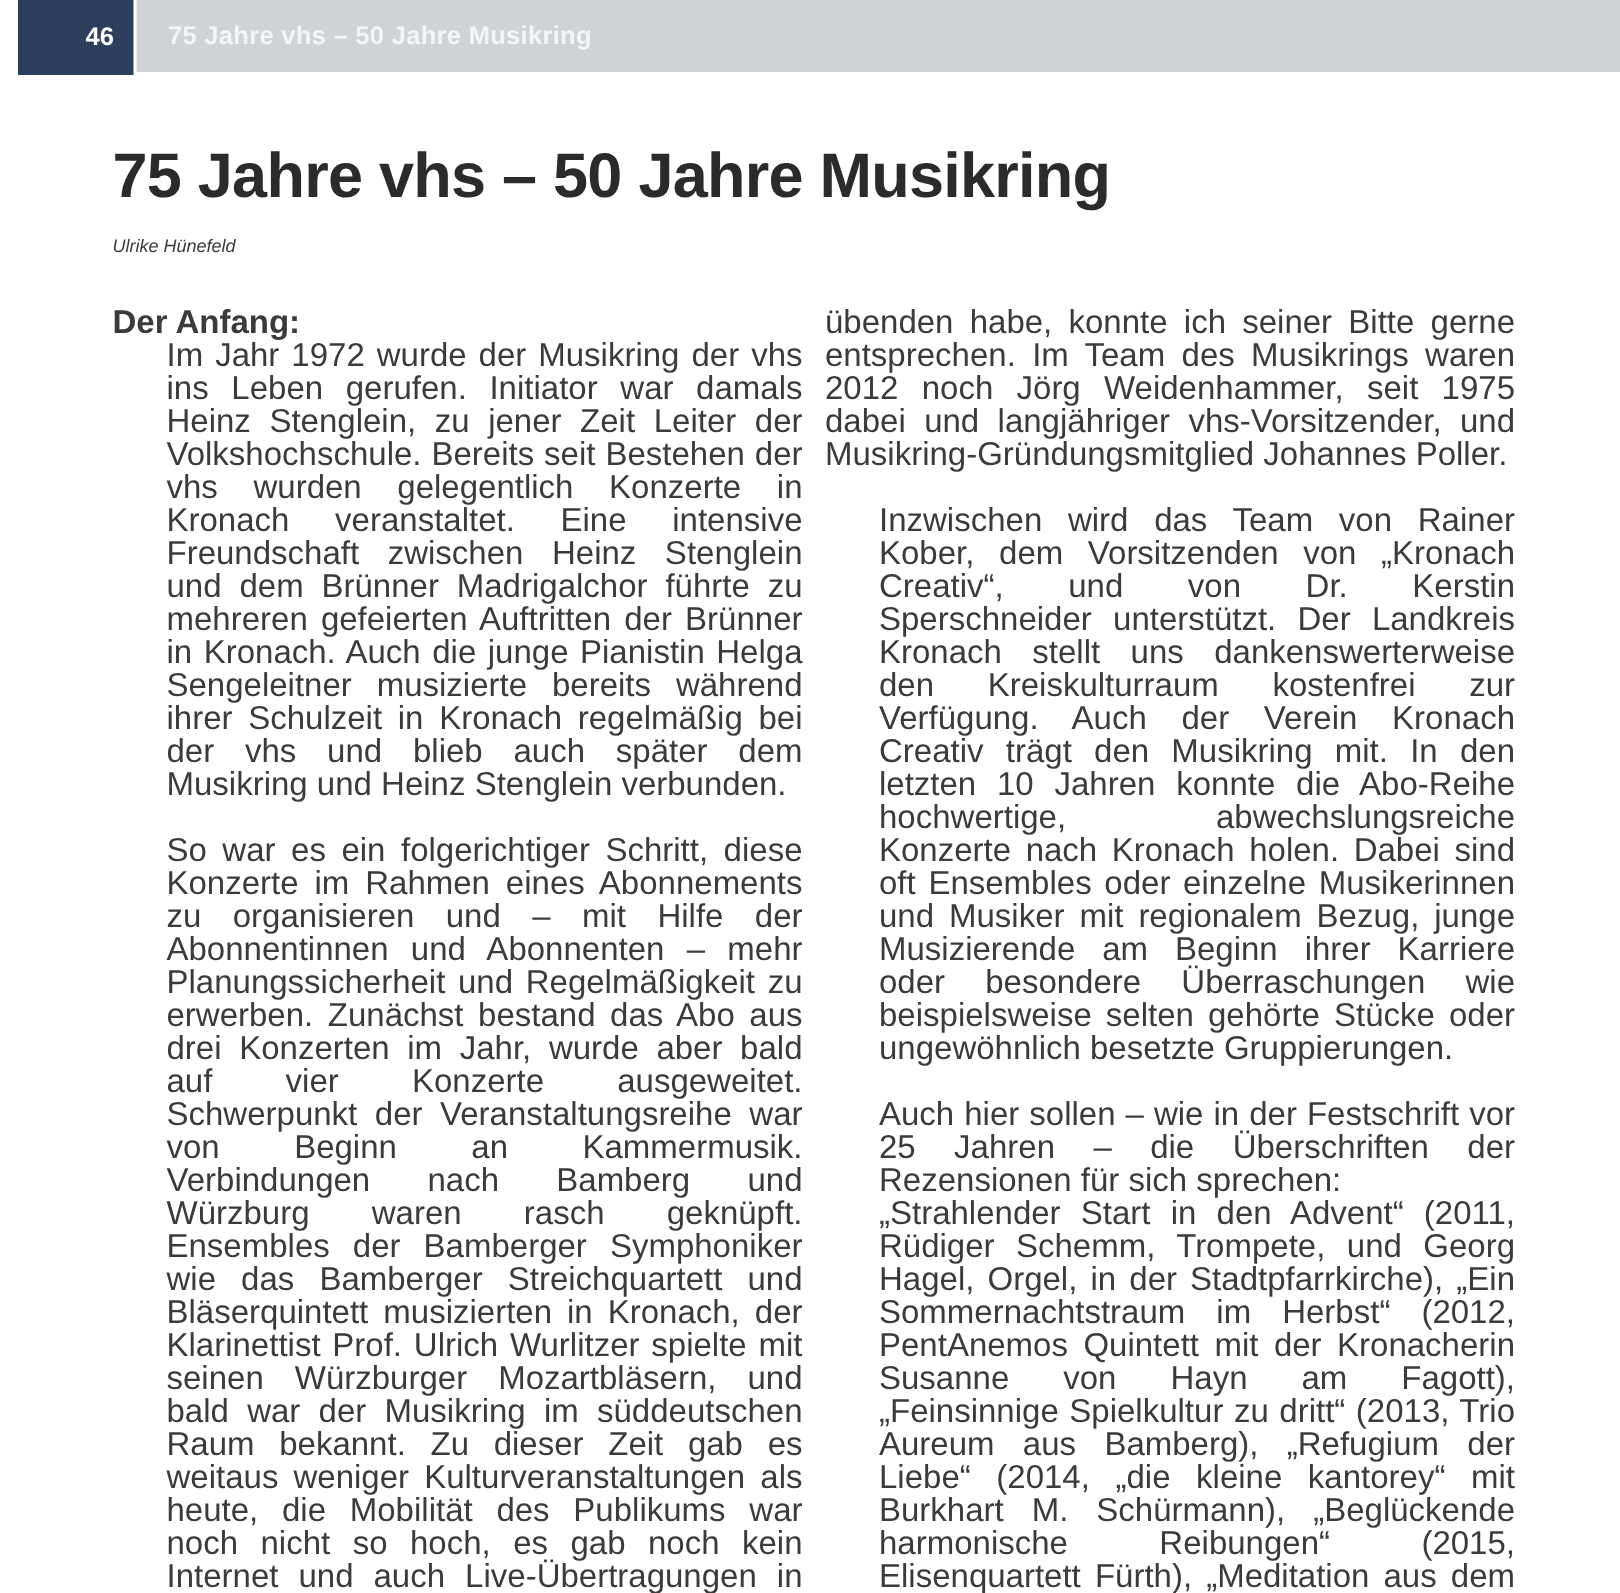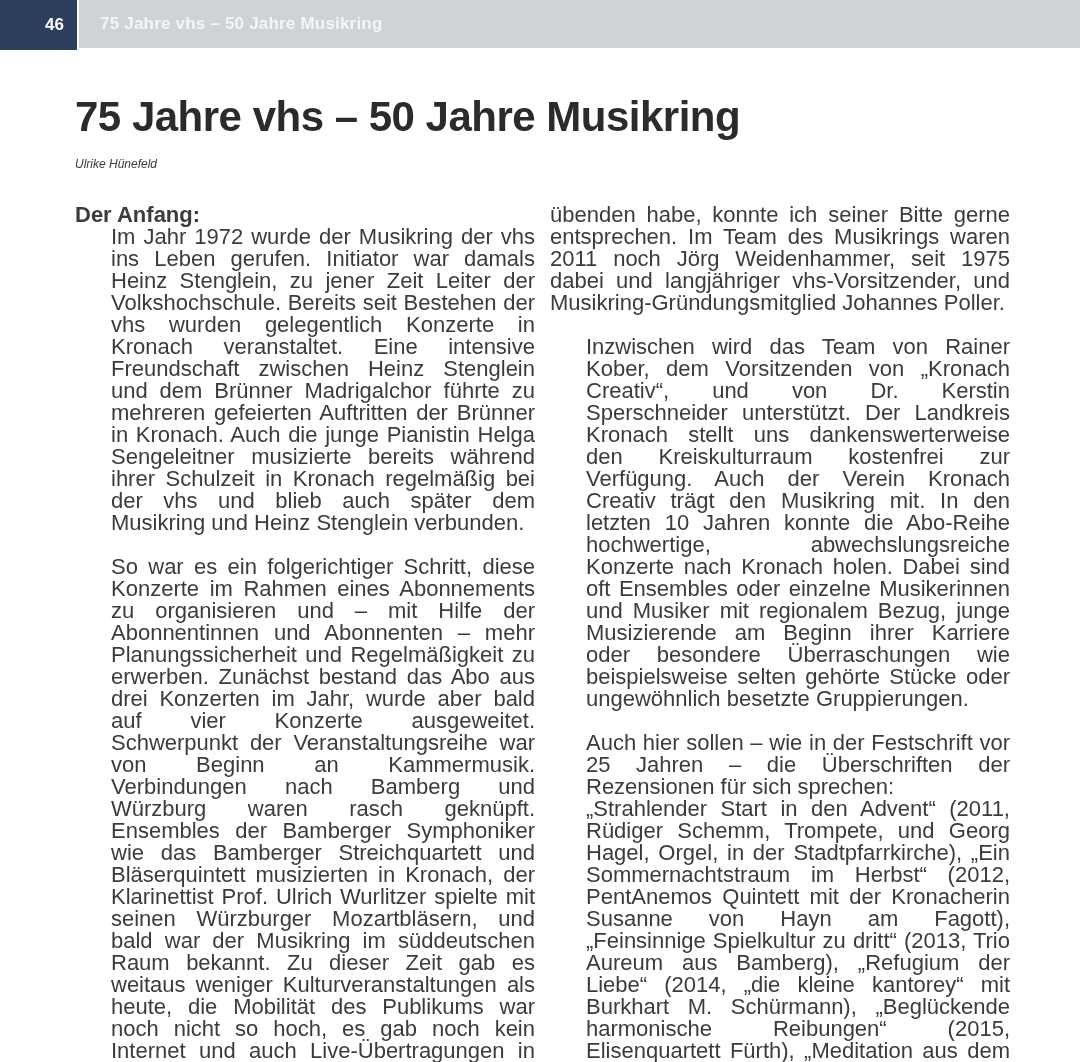--- a/index.html
+++ b/index.html
@@ -8,21 +8,21 @@
     width: 1080px;
     height: 1062px;
     background: #ffffff;
     font-family: "Liberation Sans", "DejaVu Sans", sans-serif;
     overflow: hidden;
   }
 
   
   .running-header {
     position: absolute;
-    top: 0; left: 0; right: 0;
+    top: 0; left: 12px; right: 0;
     height: 50px;
     display: flex;
     align-items: stretch;
   }
   .pagenum-box {
     width: 77px;
     height: 50px;
     background: var(--navy);
     color: #ffffff;
     font-weight: bold;
@@ -105,20 +105,20 @@
     <div class="article-author">Ulrike Hünefeld</div>
 
     <div class="columns">
       <div class="col">
           <div class="block heading">Der Anfang:</div>
           <div class="block paragraph">Im Jahr 1972 wurde der Musikring der vhs ins Leben gerufen. Initiator war damals Heinz Stenglein, zu jener Zeit Leiter der Volkshochschule. Bereits seit Bestehen der vhs wurden gelegentlich Konzerte in Kronach veranstaltet. Eine intensive Freundschaft zwischen Heinz Stenglein und dem Brünner Madrigalchor führte zu mehreren gefeierten Auftritten der Brünner in Kronach. Auch die junge Pianistin Helga Sengeleitner musizierte bereits während ihrer Schulzeit in Kronach regelmäßig bei der vhs und blieb auch später dem Musikring und Heinz Stenglein verbunden.</div>
           <div class="block paragraph">So war es ein folgerichtiger Schritt, diese Konzerte im Rahmen eines Abonnements zu organisieren und – mit Hilfe der Abonnentinnen und Abonnenten – mehr Planungssicherheit und Regelmäßigkeit zu erwerben. Zunächst bestand das Abo aus drei Konzerten im Jahr, wurde aber bald auf vier Konzerte ausgeweitet. Schwerpunkt der Veranstaltungsreihe war von Beginn an Kammermusik. Verbindungen nach Bamberg und Würzburg waren rasch geknüpft. Ensembles der Bamberger Symphoniker wie das Bamberger Streichquartett und Bläserquintett musizierten in Kronach, der Klarinettist Prof. Ulrich Wurlitzer spielte mit seinen Würzburger Mozartbläsern, und bald war der Musikring im süddeutschen Raum bekannt. Zu dieser Zeit gab es weitaus weniger Kulturveranstaltungen als heute, die Mobilität des Publikums war noch nicht so hoch, es gab noch kein Internet und auch Live-Übertragungen in Fernsehen oder Radio fanden seltener als heute statt. So war es ein großes Verdienst von Heinz Stenglein und der vhs, die „Welt der Kammermusik“ in eine kleinere Stadt wie Kronach einzuladen.</div>
           <div class="block heading">Knapp 40 Jahre später:</div>
         </div>
       <div class="col">
-          <div class="block paragraph">übenden habe, konnte ich seiner Bitte gerne entsprechen. Im Team des Musikrings waren 2011 noch Jörg Weidenhammer, seit 1975 dabei und langjähriger vhs-Vorsitzender, und Musikring-Gründungsmitglied Johannes Poller.</div>
+          <div class="block paragraph">übenden habe, konnte ich seiner Bitte gerne entsprechen. Im Team des Musikrings waren 2012 noch Jörg Weidenhammer, seit 1975 dabei und langjähriger vhs-Vorsitzender, und Musikring-Gründungsmitglied Johannes Poller.</div>
           <div class="block paragraph">Inzwischen wird das Team von Rainer Kober, dem Vorsitzenden von „Kronach Creativ“, und von Dr. Kerstin Sperschneider unterstützt. Der Landkreis Kronach stellt uns dankenswerterweise den Kreiskulturraum kostenfrei zur Verfügung. Auch der Verein Kronach Creativ trägt den Musikring mit. In den letzten 10 Jahren konnte die Abo-Reihe hochwertige, abwechslungsreiche Konzerte nach Kronach holen. Dabei sind oft Ensembles oder einzelne Musikerinnen und Musiker mit regionalem Bezug, junge Musizierende am Beginn ihrer Karriere oder besondere Überraschungen wie beispielsweise selten gehörte Stücke oder ungewöhnlich besetzte Gruppierungen.</div>
           <div class="block paragraph">Auch hier sollen – wie in der Festschrift vor 25 Jahren – die Überschriften der Rezensionen für sich sprechen:<br>„Strahlender Start in den Advent“ (2011, Rüdiger Schemm, Trompete, und Georg Hagel, Orgel, in der Stadtpfarrkirche), „Ein Sommernachtstraum im Herbst“ (2012, PentAnemos Quintett mit der Kronacherin Susanne von Hayn am Fagott), „Feinsinnige Spielkultur zu dritt“ (2013, Trio Aureum aus Bamberg), „Refugium der Liebe“ (2014, „die kleine kantorey“ mit Burkhart M. Schürmann), „Beglückende harmonische Reibungen“ (2015, Elisenquartett Fürth), „Meditation aus dem Mittelalter“ (2016, Ensemble Nusmido mit Martin Erhardt), „Zwischen Melancholie und Leidenschaft“ (2017, Tangoabend mit dem Norbert-Gabla-Trio), „Feuer der Fantasie“ (2018, Akademisten der Bamberger Symphoniker mit dem Kronacher Michael Hertel, Oboe), „Sehnsucht nach der Ferne“ (2019, Liederabend mit Eva Schuster, Gesang und Vita Gajevska, Klavier), „Ein Duo, das die Grenzen auslotet“ (2019, Duo ClariPhin mit Clara Isabella Siegle, Klavier, und Seraphin Maurice Lutz, Klarinette).</div>
         </div>
     </div>
   </div>
 
 </div>
 
 </body></html>

